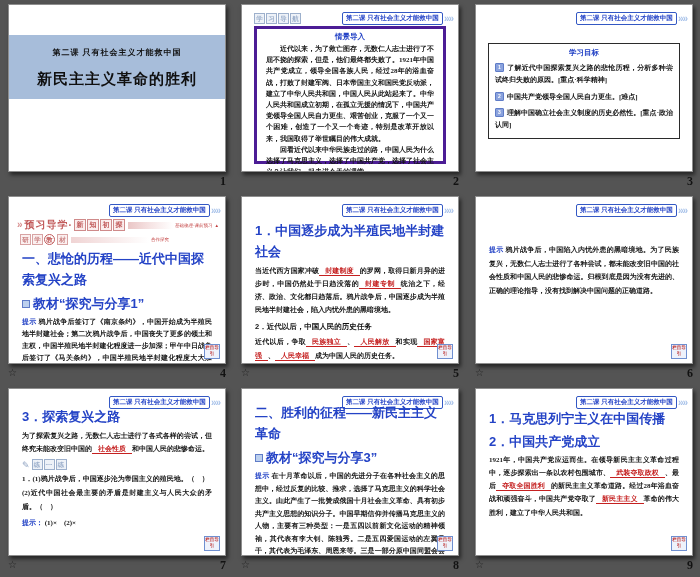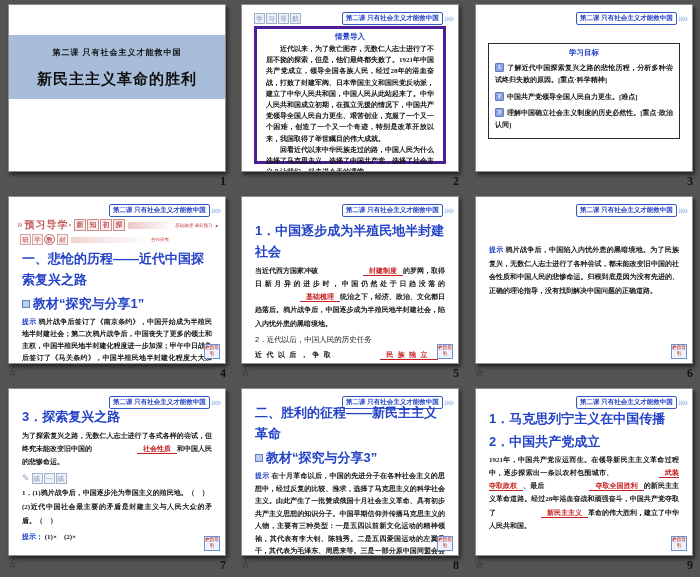--- a/index.html
+++ b/index.html
@@ -14,24 +14,24 @@
   .spacer{width:10px;}
 
   
   .badge{position:absolute;top:7px;right:5px;display:flex;align-items:center;}
   .badge-box{border:1px solid #3358c4;border-radius:2px;background:#fff;color:#2746c8;font-size:6.5px;font-weight:bold;padding:1px 3px;white-space:nowrap;}
   .badge-chev{color:#a9c3ea;font-size:10px;font-weight:bold;letter-spacing:-1px;line-height:1;margin-left:1px;}
 
   
   .content{position:absolute;left:13px;right:13px;color:#151515;}
   .h-blue{color:#2443c6;font-weight:bold;font-size:13px;line-height:1.6;}
-  .h-black{color:#111;font-weight:normal;font-size:7.5px;line-height:1.6;}
+  .h-black{color:#111;font-weight:bold;font-size:7.5px;line-height:1.6;}
   .u{}
   .body{font-family:"Liberation Serif",serif;font-size:7px;font-weight:bold;line-height:1.7;text-align:justify;word-break:break-all;color:#161616;}
-  .blank{color:#c52020;border-bottom:1px solid #c52020;padding:0 6px;font-weight:bold;margin-left:45px;}
+  .blank{color:#c52020;border-bottom:1px solid #c52020;padding:0 6px;font-weight:bold;}
   .tiplab{color:#2443c6;font-weight:bold;font-family:"Liberation Sans",sans-serif;}
   .exp-row{margin-top:3px;display:flex;align-items:center;}
   .bullet{display:inline-block;width:6px;height:6px;border:1px solid #5f7cc7;background:#bcd0ee;margin-right:3px;flex:0 0 auto;}
 
   
   .corner{position:absolute;right:5px;bottom:4px;width:14px;height:13px;border:1px solid #6f8fd0;background:#eef2fb;color:#c03a3a;font-size:4.5px;line-height:6px;text-align:center;font-weight:bold;word-break:break-all;overflow:hidden;}
 
   
   .band{position:absolute;top:30px;left:0;right:0;height:64px;background:#a7bdda;text-align:center;}
   .band-course{font-family:"Liberation Serif",serif;font-size:8px;font-weight:bold;color:#101010;padding-top:12px;letter-spacing:1px;}
@@ -176,21 +176,21 @@
 
   <div class="cell">
     <div class="slide">
       <div class="badge">
         <span class="badge-box">第二课 只有社会主义才能救中国</span>
         <span class="badge-chev">»»</span>
       </div>
       <div class="content" style="top:24px;">
         <div class="h-blue">1．中国逐步成为半殖民地半封建社会</div>
         <div class="body" style="margin-top:2px;line-height:1.9;">
-          <span>当近代西方国家冲破</span><span class="blank">封建制度</span><span>的罗网，取得日新月异的进步时，中国仍然处于日趋没落的</span><span class="blank">基础梳理</span><span>统治之下，经济、政治、文化都日趋落后。鸦片战争后，中国逐步成为半殖民地半封建社会，陷入内忧外患的黑暗境地。</span>
+          <span>当近代西方国家冲破</span><span class="blank">封建制度</span><span>的罗网，取得日新月异的进步时，中国仍然处于日趋没落的</span><span class="blank">封建专制</span><span>统治之下，经济、政治、文化都日趋落后。鸦片战争后，中国逐步成为半殖民地半封建社会，陷入内忧外患的黑暗境地。</span>
         </div>
         <div class="h-black" style="margin-top:3px;">2．近代以后，中国人民的历史任务</div>
         <div class="body" style="margin-top:2px;line-height:2.0;">
           <span>近代以后，争取</span><span class="blank">民族独立</span><span>、</span><span class="blank">人民解放</span><span>和实现</span><span class="blank">国家富强</span><span>、</span><span class="blank">人民幸福</span><span>成为中国人民的历史任务。</span>
         </div>
       </div>
       <div class="corner">栏目导引</div>
     </div>
     <div class="meta">
       <span class="star">☆</span>

